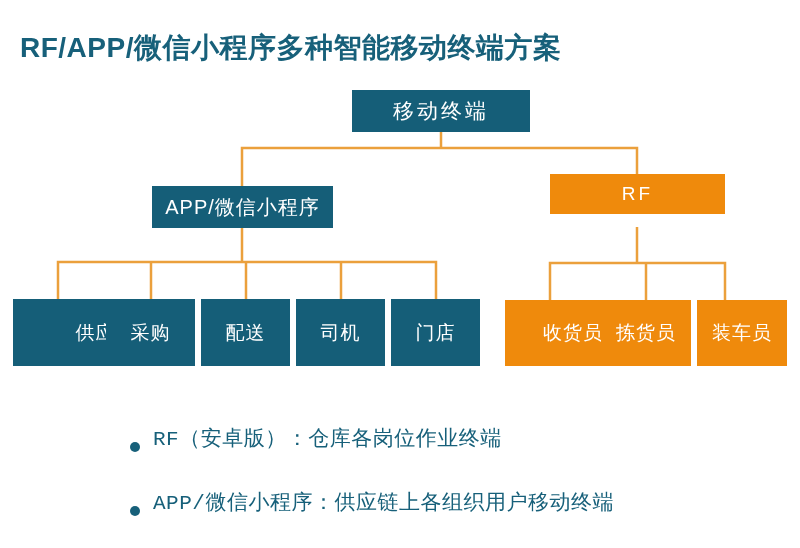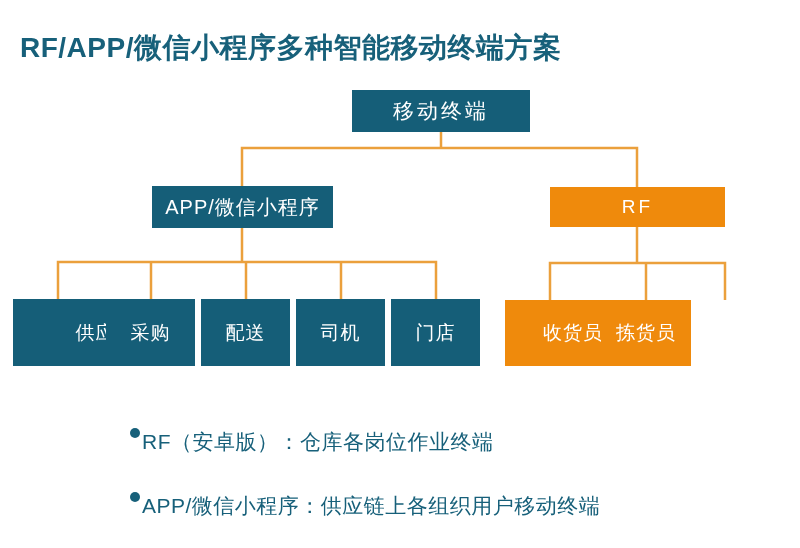--- a/index.html
+++ b/index.html
@@ -25,28 +25,28 @@
     fill:none; stroke:var(--connector,#EBA03C); stroke-width:2.5;
   }
   .box {
     position:absolute; display:flex; align-items:center; justify-content:center;
     color:var(--box-text,#fff); text-align:center; white-space:nowrap;
   }
   .teal   { background:var(--teal,#155E78); }
   .orange { background:var(--orange,#EF8A0C); }
   .root { left:352px; top:90px;  width:178px; height:42px; font-size:21px; letter-spacing:3px; }
   .app  { left:152px; top:186px; width:181px; height:42px; font-size:20px; letter-spacing:1px; }
-  .rf   { left:550px; top:187px; width:175px; height:40px; font-size:19px; letter-spacing:3px; }
+  .rf   { left:550px; top:174px; width:175px; height:40px; font-size:19px; letter-spacing:3px; }
   .leaf  { top:299px; width:89px; height:67px; font-size:19px; letter-spacing:1px; }
   .l1 { left:13px;padding-left:48px; }  .l2 { left:106px; } .l3 { left:201px; }
   .l4 { left:296px; } .l5 { left:391px; }
   .leafr { top:300px; width:90px; height:66px; font-size:19px; letter-spacing:1px; }
   .r1 { left:505px;padding-left:23px; } .r2 { left:601px; } .r3 { left:697px; }
   .notes { position:absolute; left:130px; top:428px; }
-  .note-row { display:flex; align-items:flex-start; gap:2px; height:24px; }
+  .note-row { display:flex; align-items:flex-end; gap:13px; height:24px;font-family:Liberation Mono, monospace; }
   .note-row + .note-row { margin-top:40px; }
   .dot {
     width:10px; height:10px; border-radius:50%;
     background:var(--text-dark,#17607A); flex:0 0 auto;
   }
   .note-text {
     font-size:21px; color:var(--text-dark,#17607A); letter-spacing:0.5px;
     white-space:nowrap;
   }
 </style>
@@ -70,20 +70,21 @@
   <div class="box orange rf">RF</div>
 
   <div class="box teal leaf l1">供应商</div>
   <div class="box teal leaf l2">采购</div>
   <div class="box teal leaf l3">配送</div>
   <div class="box teal leaf l4">司机</div>
   <div class="box teal leaf l5">门店</div>
 
   <div class="box orange leafr r1">收货员</div>
   <div class="box orange leafr r2">拣货员</div>
+  <div class="box orange leafr r3">装车员</div>
 
   <div class="notes">
     <div class="note-row">
       <span class="dot"></span>
       <span class="note-text">RF（安卓版）：仓库各岗位作业终端</span>
     </div>
     <div class="note-row">
       <span class="dot"></span>
       <span class="note-text">APP/微信小程序：供应链上各组织用户移动终端</span>
     </div>

